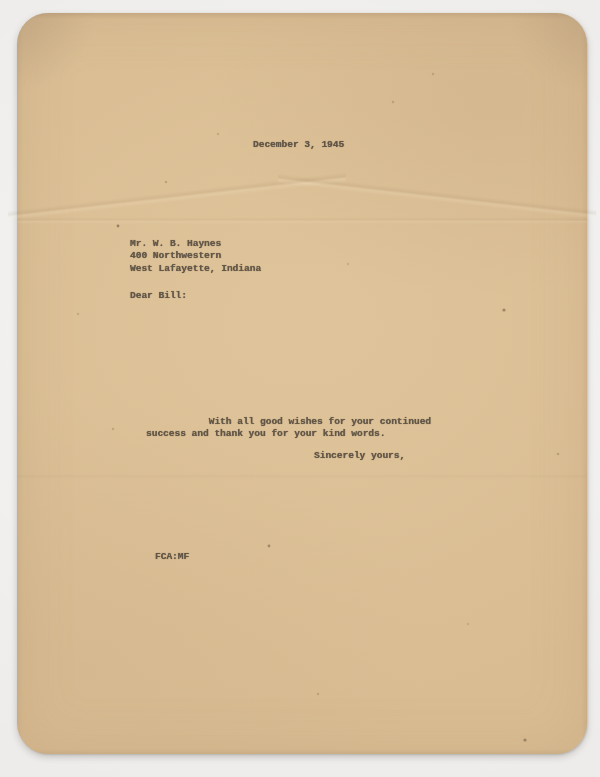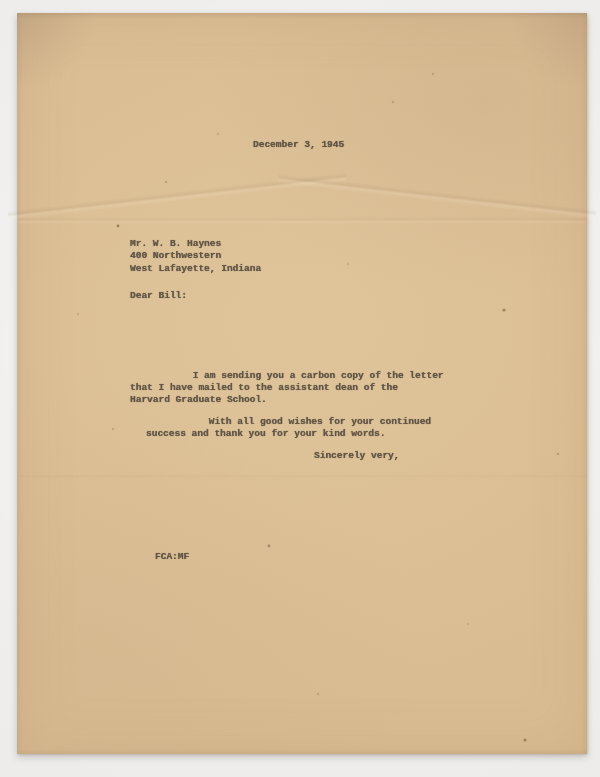--- a/index.html
+++ b/index.html
@@ -33,20 +33,21 @@
       radial-gradient(ellipse 520px 420px at 12% 88%, rgba(204,174,136,0.26), transparent 65%),
       radial-gradient(ellipse 640px 520px at 50% 42%, rgba(238,214,174,0.30), transparent 75%),
       linear-gradient(180deg, rgba(160,130,98,0.30) 0px, rgba(160,130,98,0.0) 6px),
       linear-gradient(0deg, rgba(160,130,98,0.18) 0px, rgba(160,130,98,0.0) 5px),
       linear-gradient(90deg, rgba(160,130,98,0.16) 0px, rgba(160,130,98,0.0) 6px),
       linear-gradient(270deg, rgba(160,130,98,0.16) 0px, rgba(160,130,98,0.0) 6px);
     box-shadow:
       0 3px 7px rgba(60,50,40,0.22),
       1px 1px 2px rgba(60,50,40,0.15),
       inset 0 0 55px rgba(172,142,106,0.22);
+    border-radius: 31px;
   }
   .crease{position:absolute;pointer-events:none;}
   .crease-left{
     left:-10px;top:175px;width:340px;height:16px;
     transform:rotate(-6.5deg);
     background:linear-gradient(180deg, transparent 22%, rgba(120,94,64,0.09) 46%, rgba(255,244,220,0.16) 62%, transparent 86%);
   }
   .crease-right{
     right:-10px;top:175px;width:320px;height:16px;
     transform:rotate(6.5deg);
@@ -114,26 +115,23 @@
 
     <div class="typed date-line">December 3, 1945</div>
 
     <div class="typed address-block">Mr. W. B. Haynes
 400 Northwestern
 West Lafayette, Indiana</div>
 
     <div class="typed salutation-line">Dear Bill:</div>
 
 
-    <div class="typed para-2">           I am sending you a carbon copy of the letter
-that I have mailed to the assistant dean of the
-Harvard Graduate School.</div>
 
     <div class="typed para-3">           With all good wishes for your continued
 success and thank you for your kind words.</div>
 
-    <div class="typed closing-line">Sincerely very,</div>
+    <div class="typed closing-line">Sincerely yours,</div>
 
 
     <div class="typed initials-line">FCA:MF</div>
 
   </div>
 </div>
 
 </body></html>

